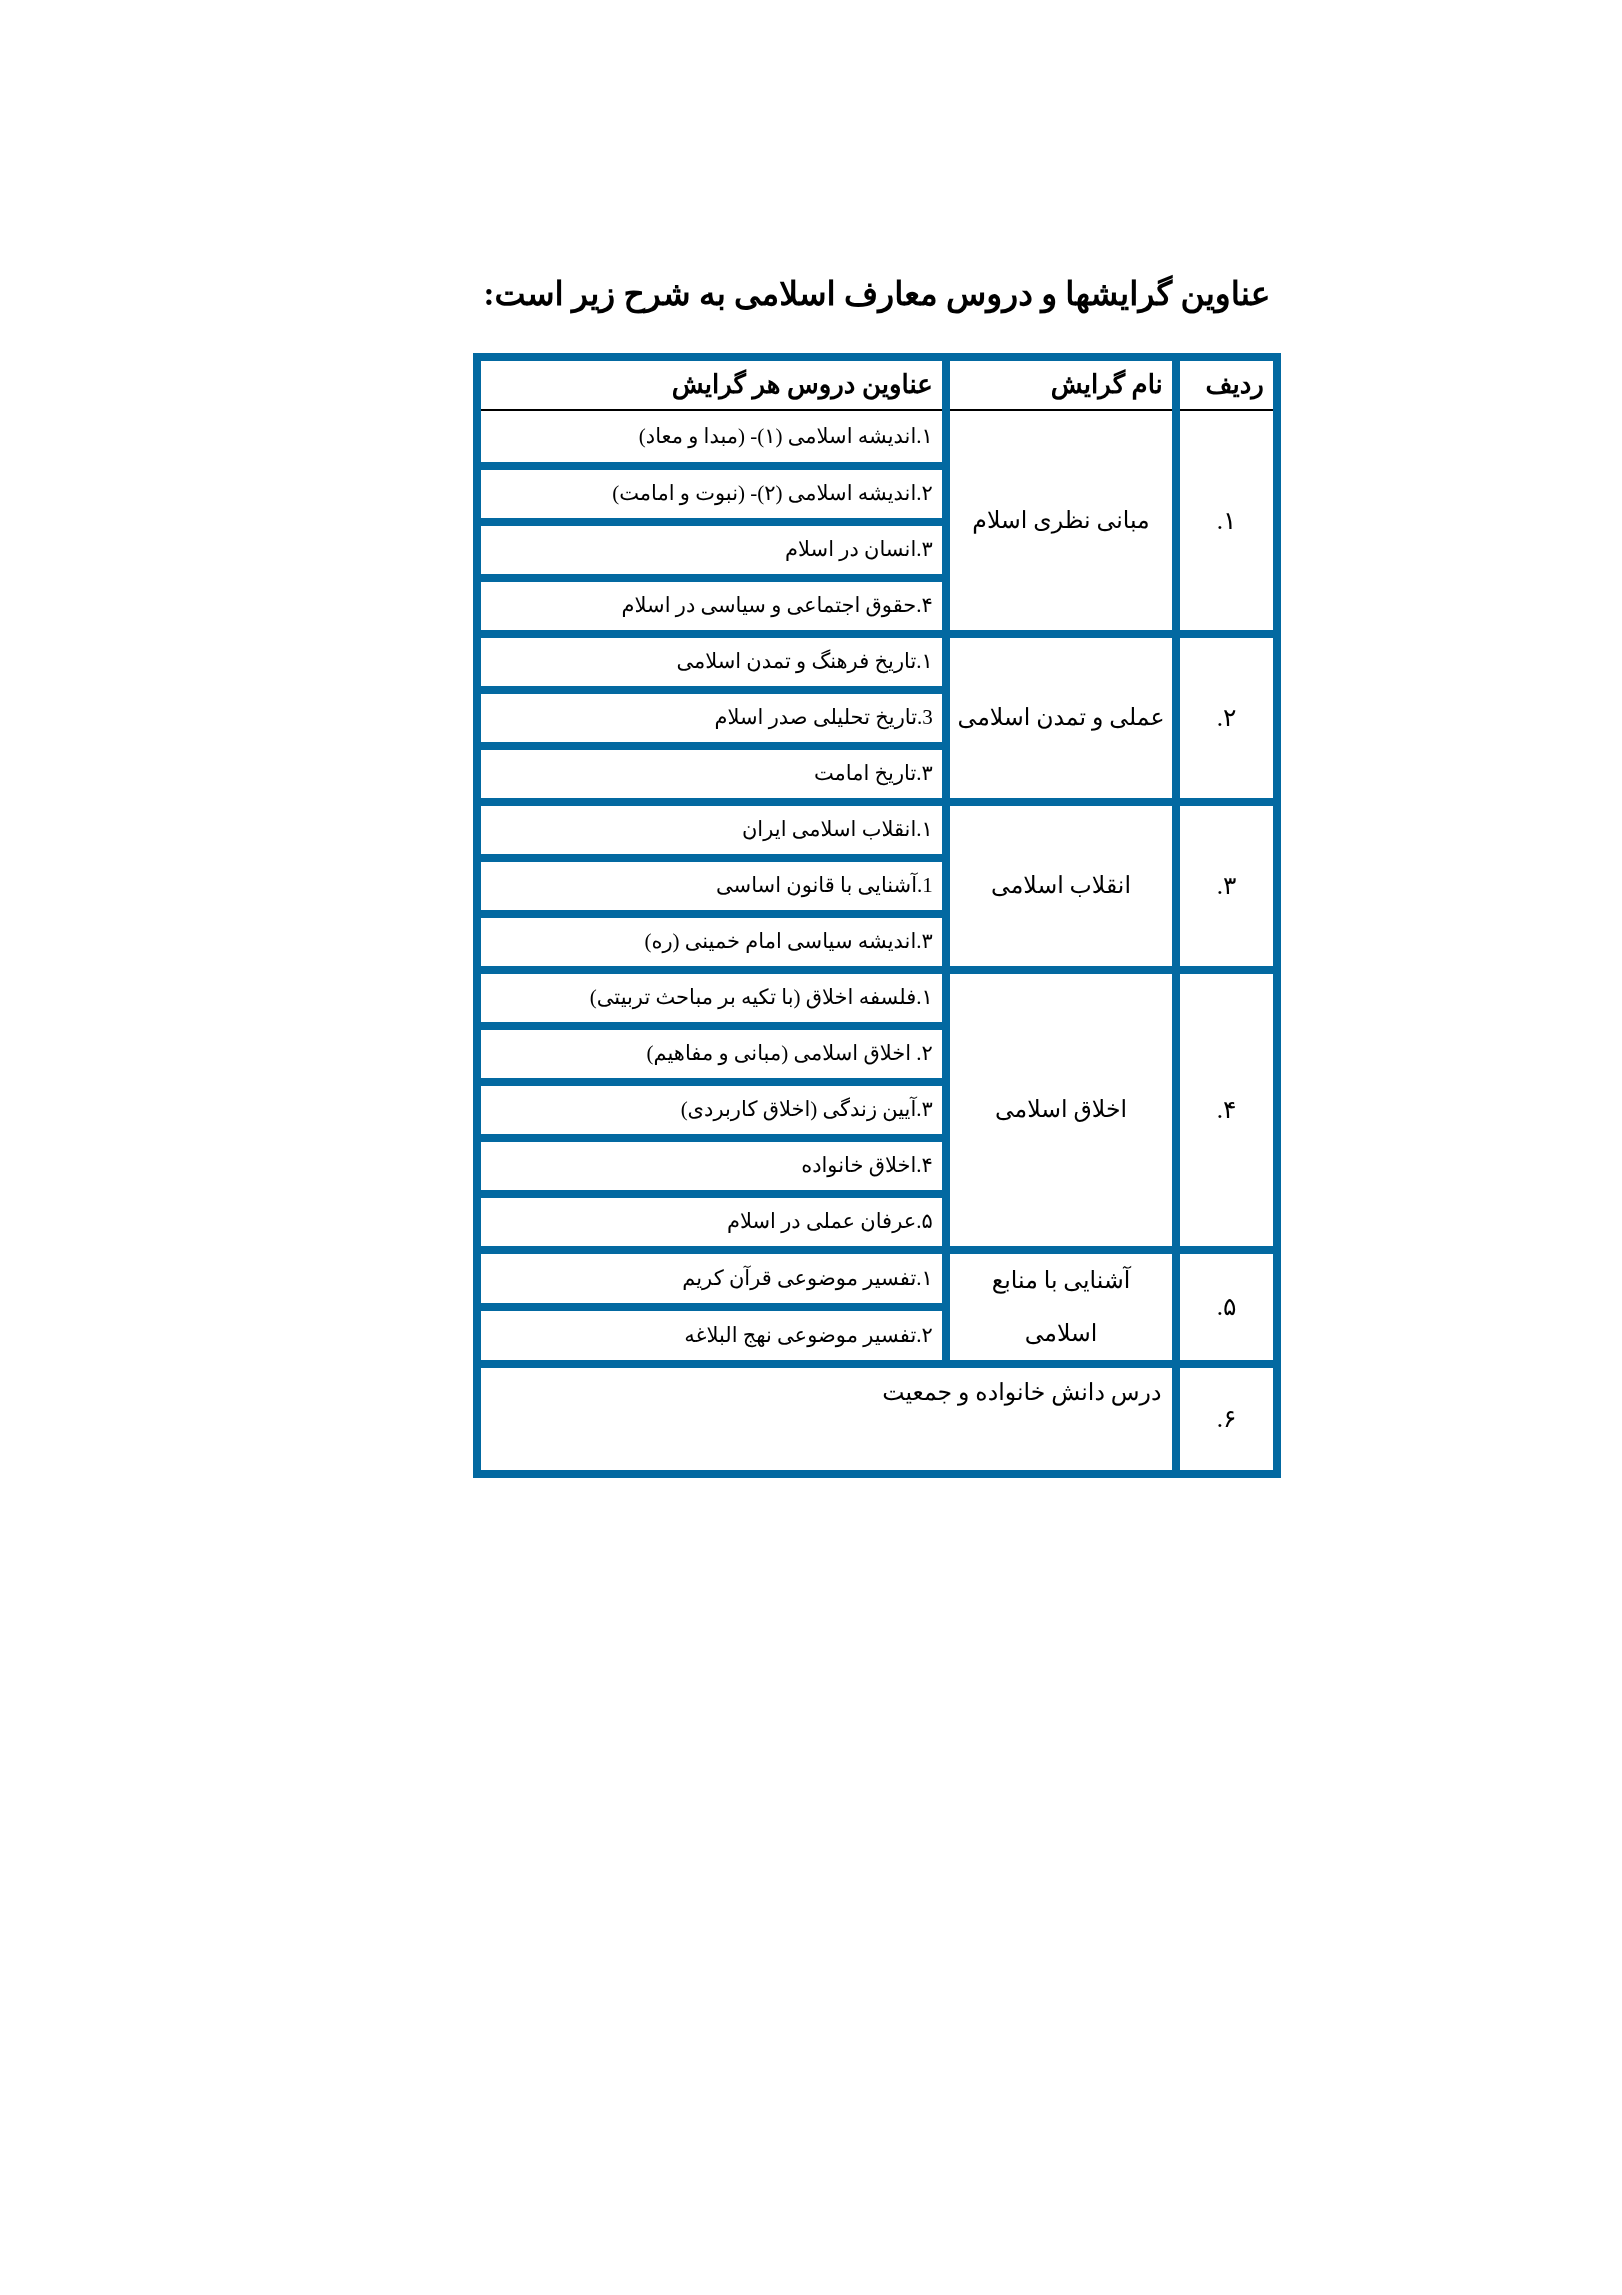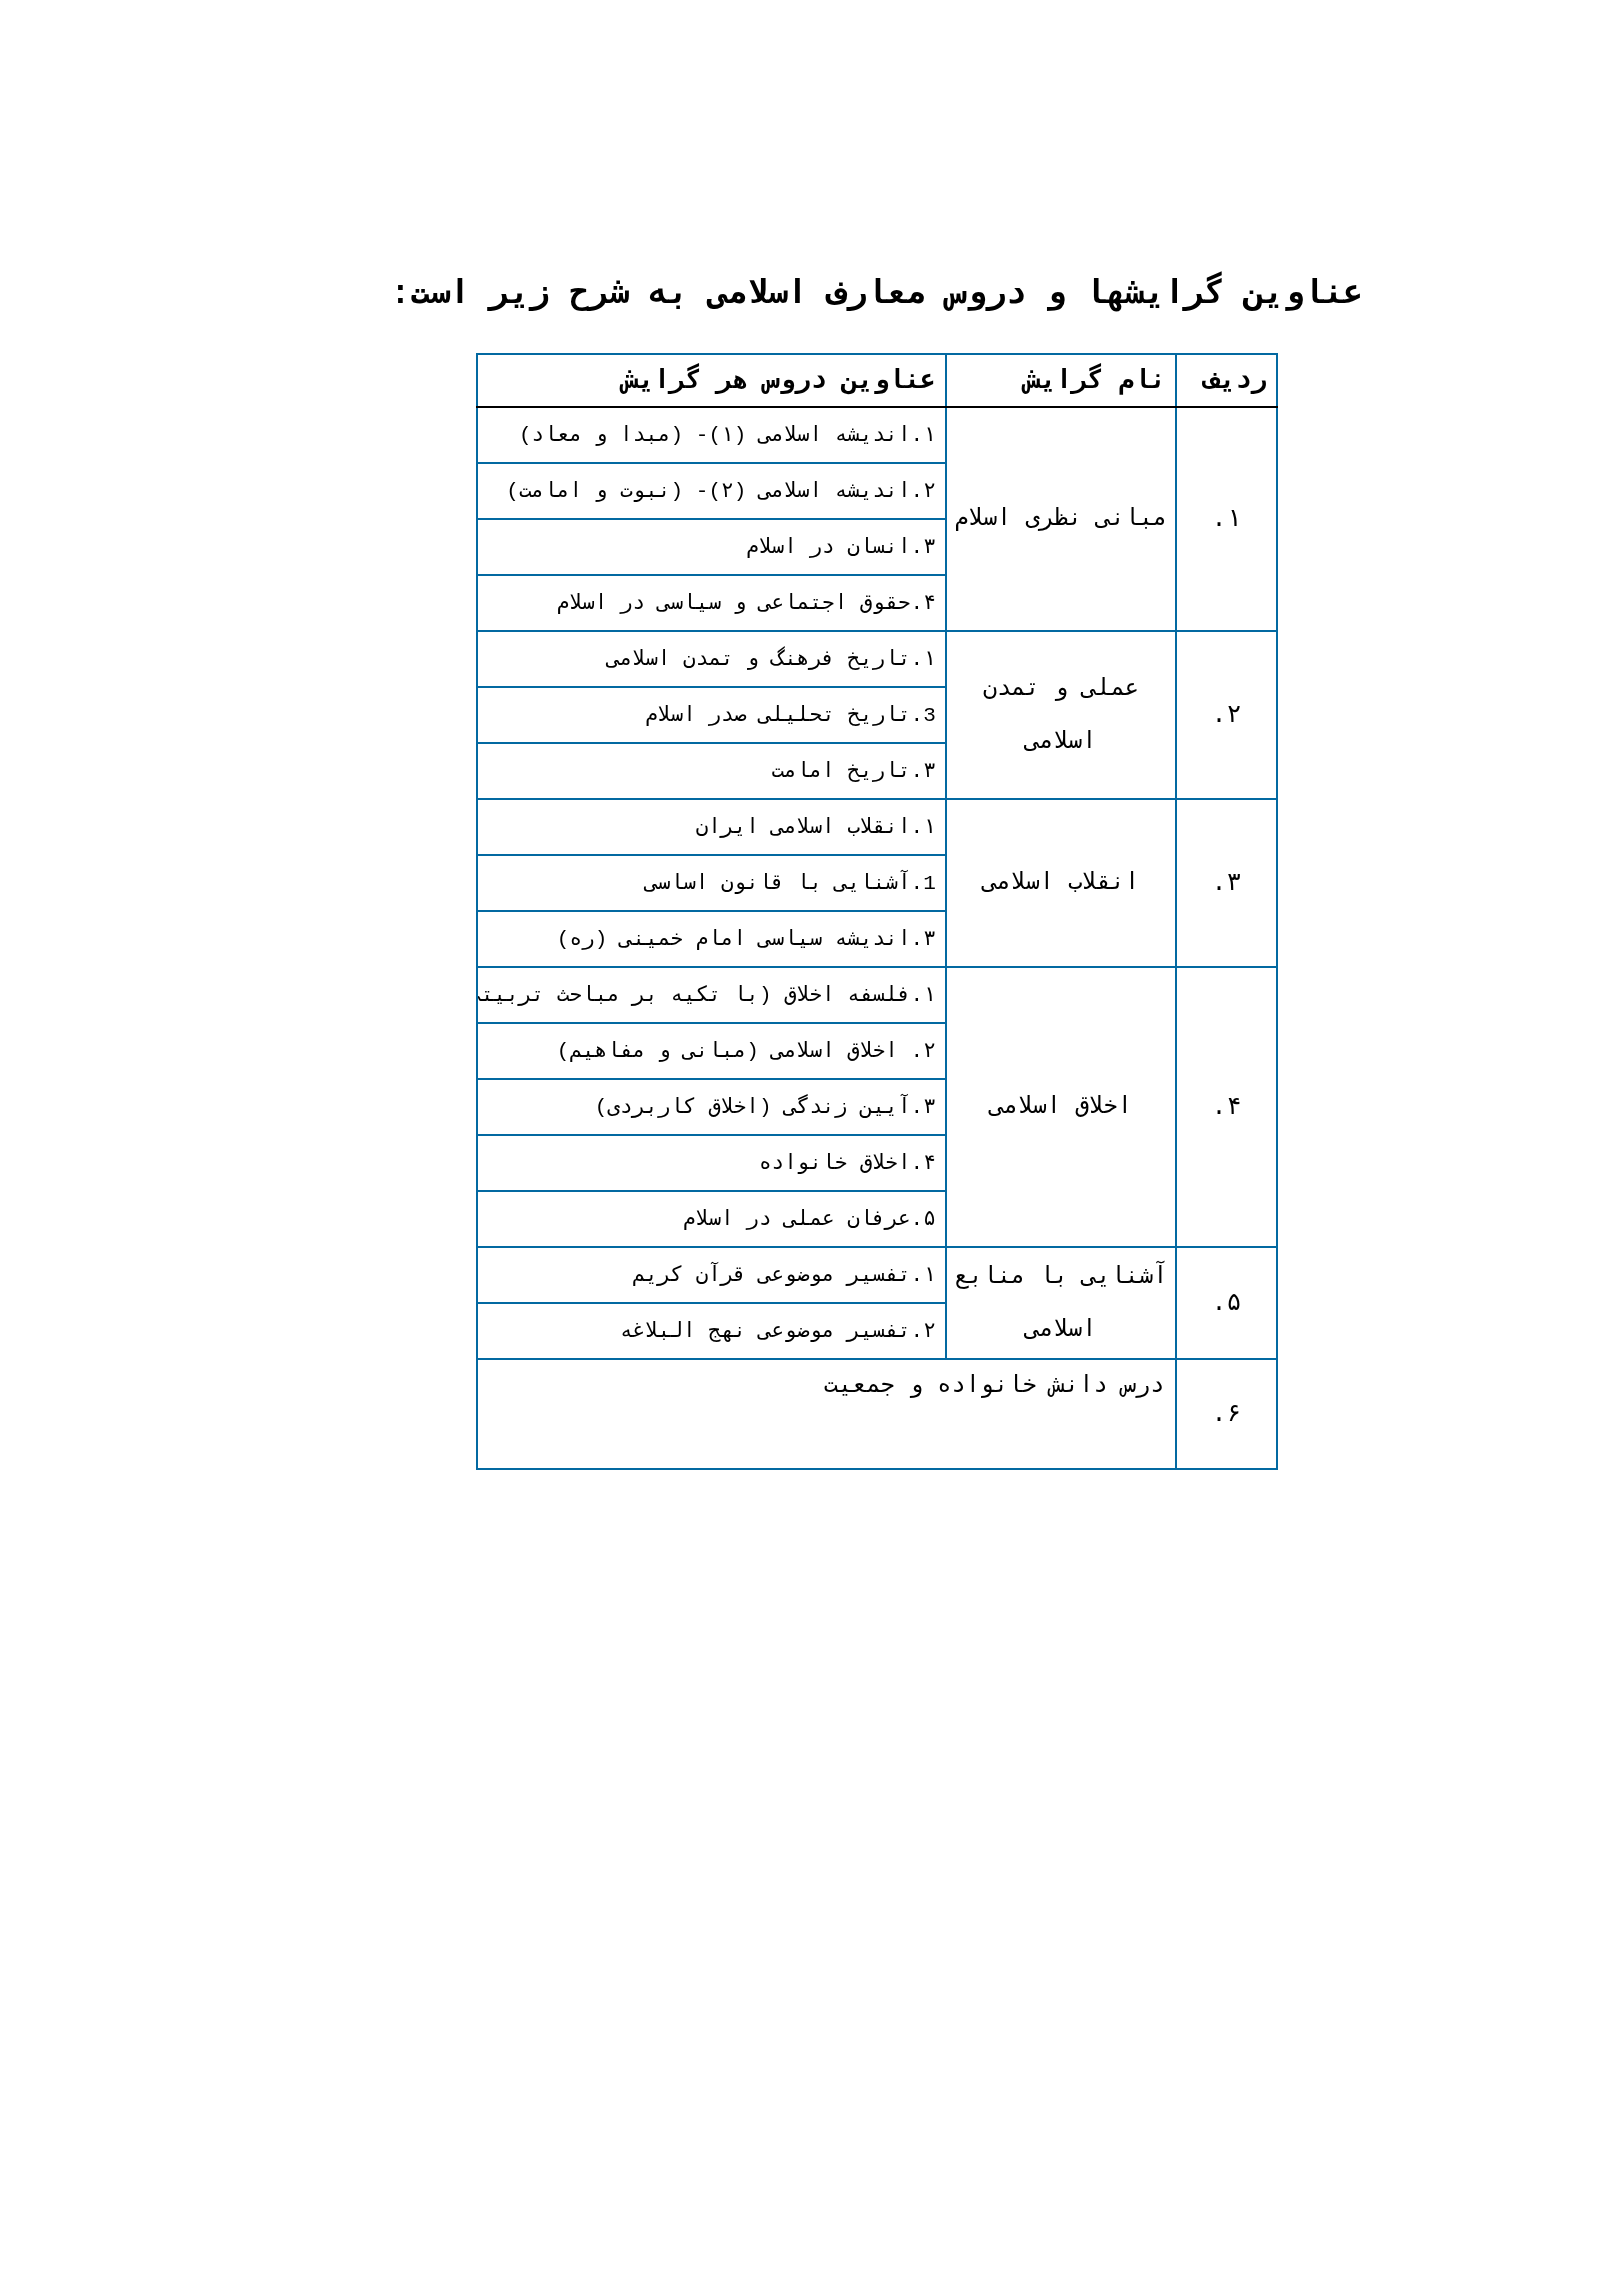--- a/index.html
+++ b/index.html
@@ -6,21 +6,21 @@
     margin: 0;
     padding: 0;
     background: #ffffff;
   }
   .page {
     position: relative;
     width: 1490px;
     height: 2295px;
     background: #ffffff;
     color: #000000;
-    font-family: Liberation Mono, monospace;
+    font-family: Liberation Serif, serif;
     direction: rtl;
     overflow: hidden;
   }
   .title {
     margin: 0;
     padding-top: 275px;
     text-align: center;
     font-size: 33px;
     font-weight: bold;
     line-height: 1.2;
@@ -32,21 +32,21 @@
     border-collapse: collapse;
     table-layout: fixed;
     border: 2.6px solid #000000;
   }
   .courses-table col.col-num     { width: 101px; }
   .courses-table col.col-name    { width: 230px; }
   .courses-table col.col-courses { width: 469px; }
 
   .courses-table th,
   .courses-table td {
-    border: 2px solid #0369a1;
+    border: 8px solid #0369a1;
     overflow: hidden;
   }
   .courses-table tr { height: 56px; }
   .courses-table tr.header-row { height: 53px; }
   .courses-table tr.row-tall   { height: 110px; }
 
   .courses-table tr.group-start th,
   .courses-table tr.group-start td {
     border-top: 2.6px solid #000000;
   }

